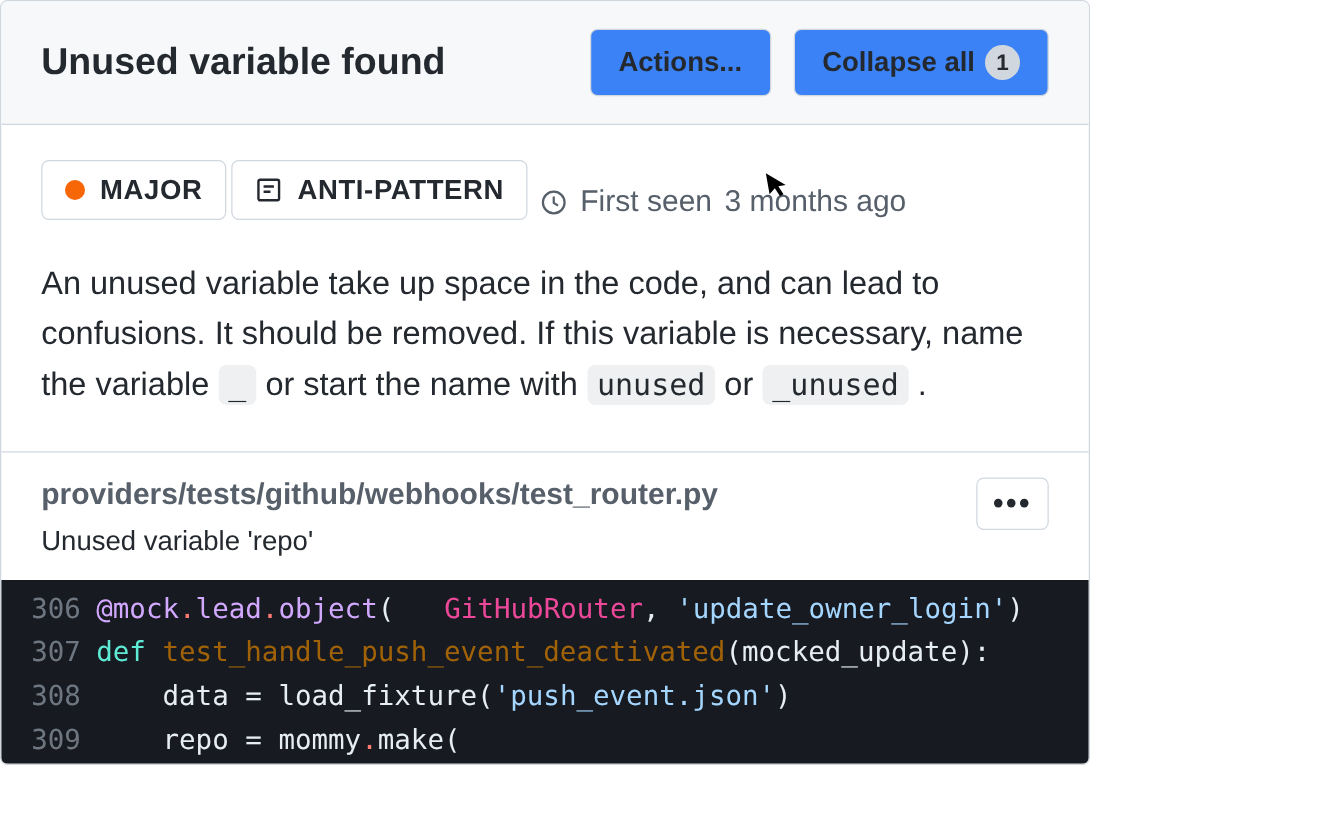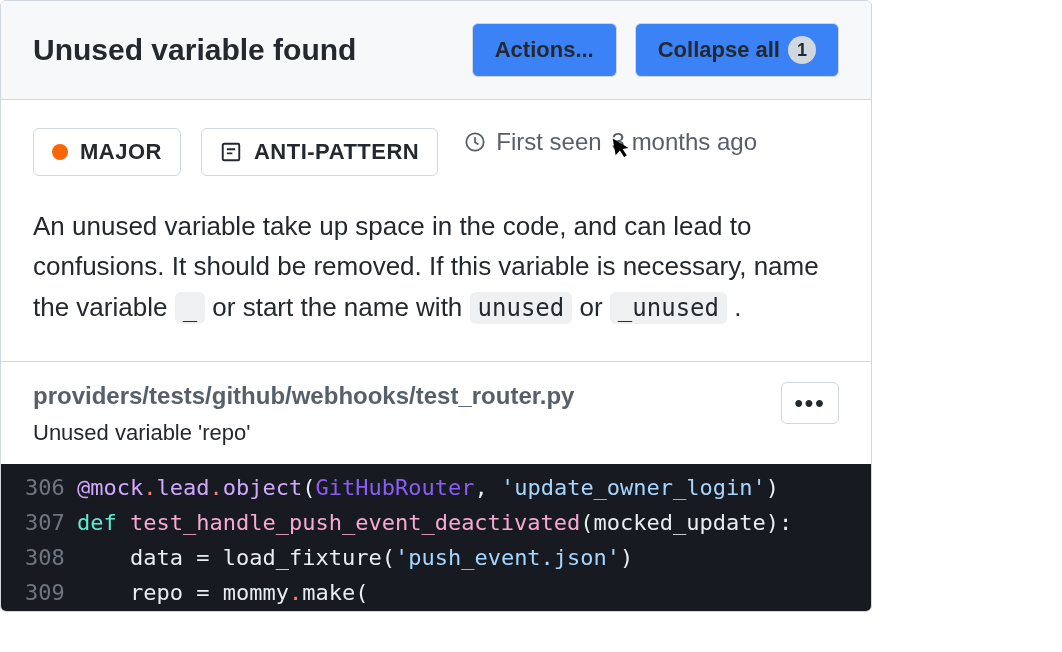--- a/index.html
+++ b/index.html
@@ -67,22 +67,22 @@
       justify-content: center;
       font-size: 18px;
       font-weight: 600;
     }
     .body {
       padding: 28px 32px 34px;
       border-bottom: 1px solid #d0d7de;
     }
     .tags-row {
       display: flex;
-      align-items: flex-start;
-      gap: 20px;
+      align-items: flex-end;
+      gap: 4px;
       margin-bottom: 30px;
     }
     .tag {
       border: 1px solid #d0d7de;
       border-radius: 6px;
       padding: 10px 18px;
       display: inline-flex;
       align-items: center;
       gap: 12px;
       font-size: 22px;
@@ -172,22 +172,22 @@
       user-select: none;
       flex-shrink: 0;
       padding-left: 24px;
     }
     .line-content {
       color: #e6edf3;
       white-space: pre;
     }
     .tok-dec { color: #d2a8ff; }
     .tok-kw { color: #5eead4; }
-    .tok-fn { color: #f9a8d4; }
-    .tok-cls { color: #8b5cf6; }
+    .tok-fn { color: #a16207; }
+    .tok-cls { color: #ec4899; margin-left: 40px; }
     .tok-str { color: #a5d6ff; }
     .tok-punct { color: #e6edf3; }
     .tok-op { color: #ff7b72; }
     .tok-var { color: #e6edf3; }
     .cursor-arrow {
       position: absolute;
       top: 136px;
       left: 614px;
       font-size: 22px;
       color: #000;

